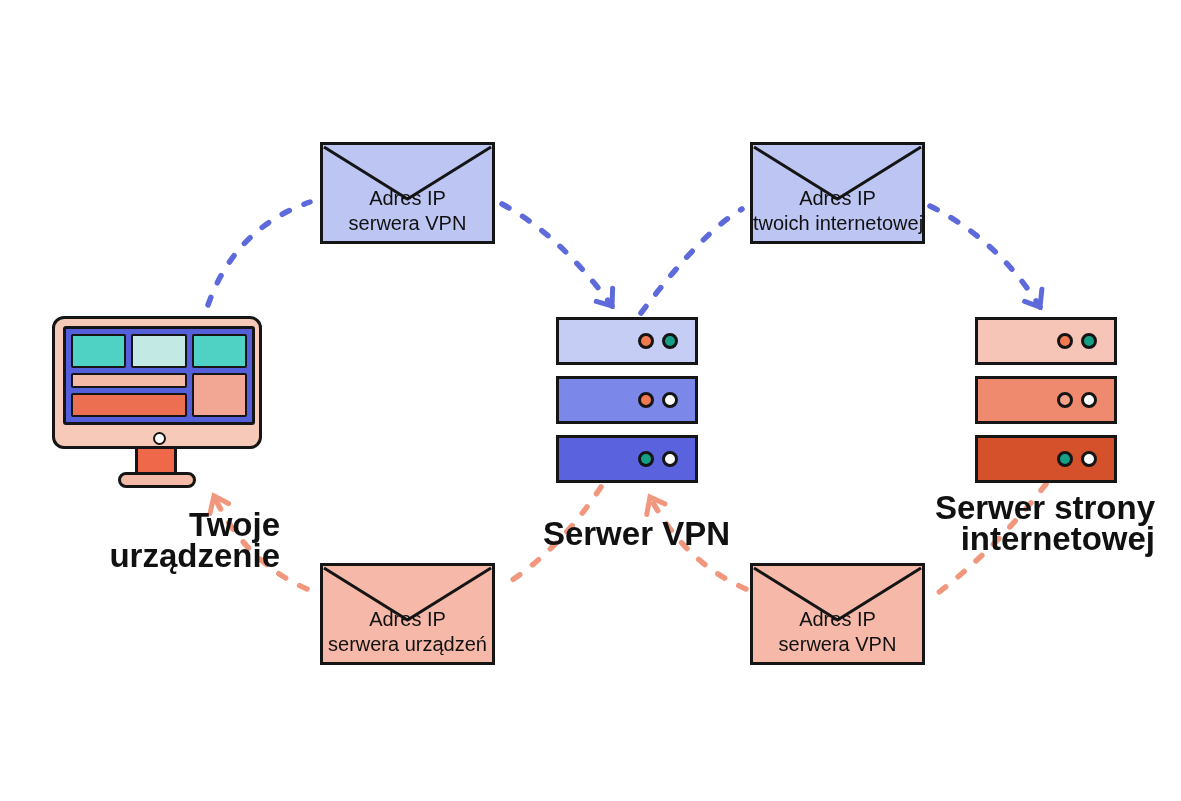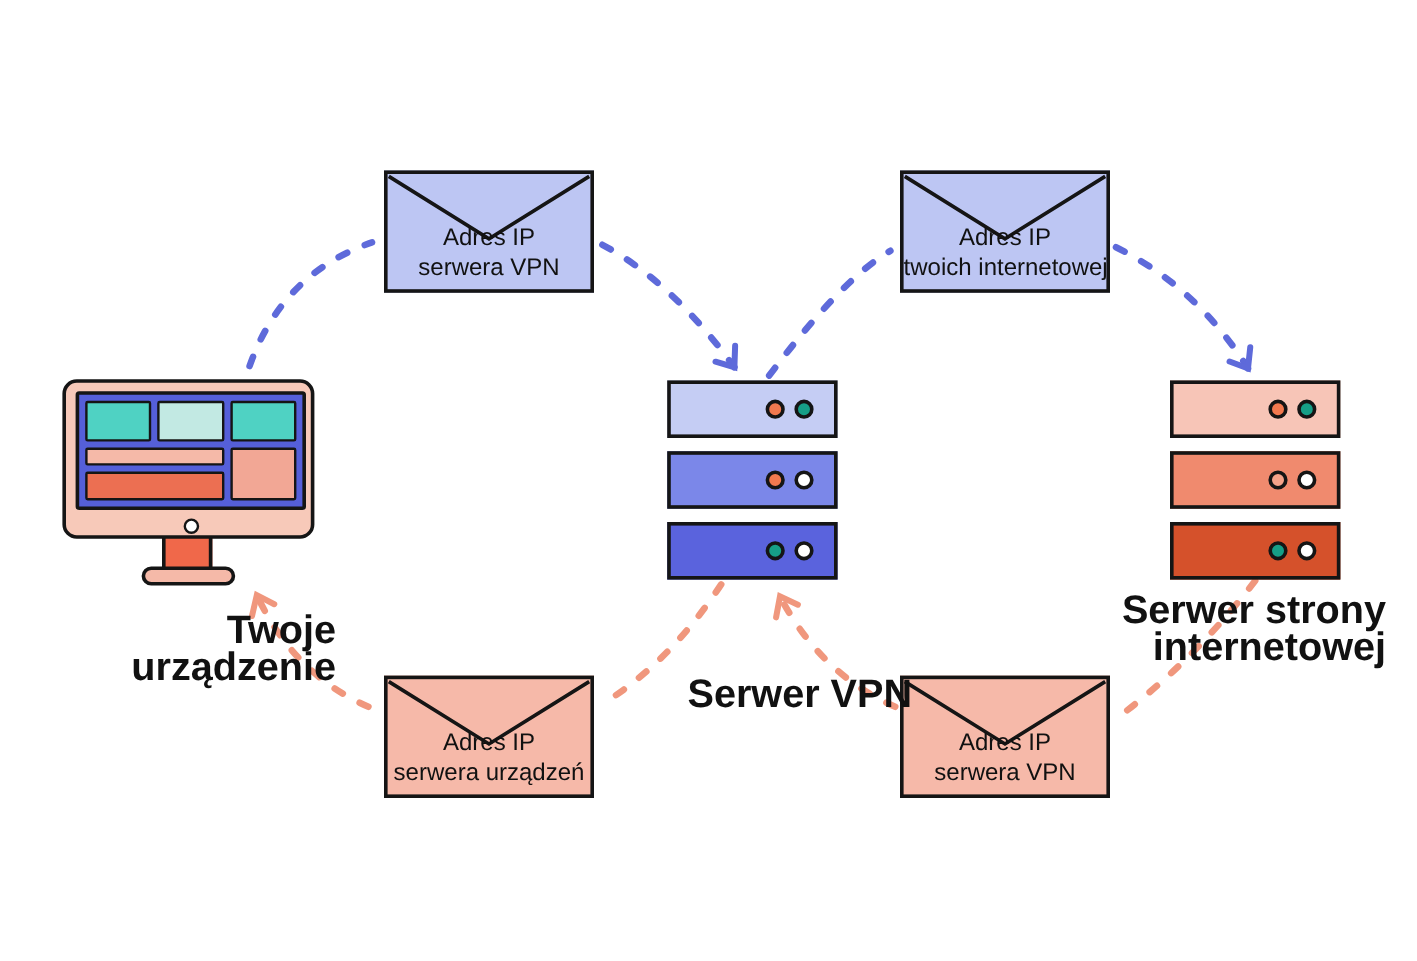--- a/index.html
+++ b/index.html
@@ -59,21 +59,21 @@
   .tile-rightbox { grid-column:3; grid-row:2/4; background:#f2a795; }
   .tile-bottombar { grid-column:1/3; background:#ec6f52; }
   .cam { position:absolute; left:98px; top:113px; width:13px; height:13px; border-radius:50%; background:#ffffff; border:2.5px solid #151515; }
 
   
   .node-label {
     position:absolute; text-align:right;
     font-size:33px; line-height:31px; color:#111; font-weight:700;
   }
   .device-label { left:30px; top:509px; width:250px; }
-  .vpn-label   { left:545px; top:518px; width:215px;margin-top:44px; }
+  .vpn-label   { left:515px; top:518px; width:215px; }
   .web-label   { left:925px; top:492px; width:230px; }
 </style>
 </head>
 <body>
 
 <div class="canvas">
 
   <svg class="arrows" width="1181" height="801" viewBox="0 0 1181 801">
     <defs>
       <marker id="arrow-blue" markerUnits="userSpaceOnUse" markerWidth="30" markerHeight="30" viewBox="0 0 30 30" refX="21" refY="15" orient="auto">

